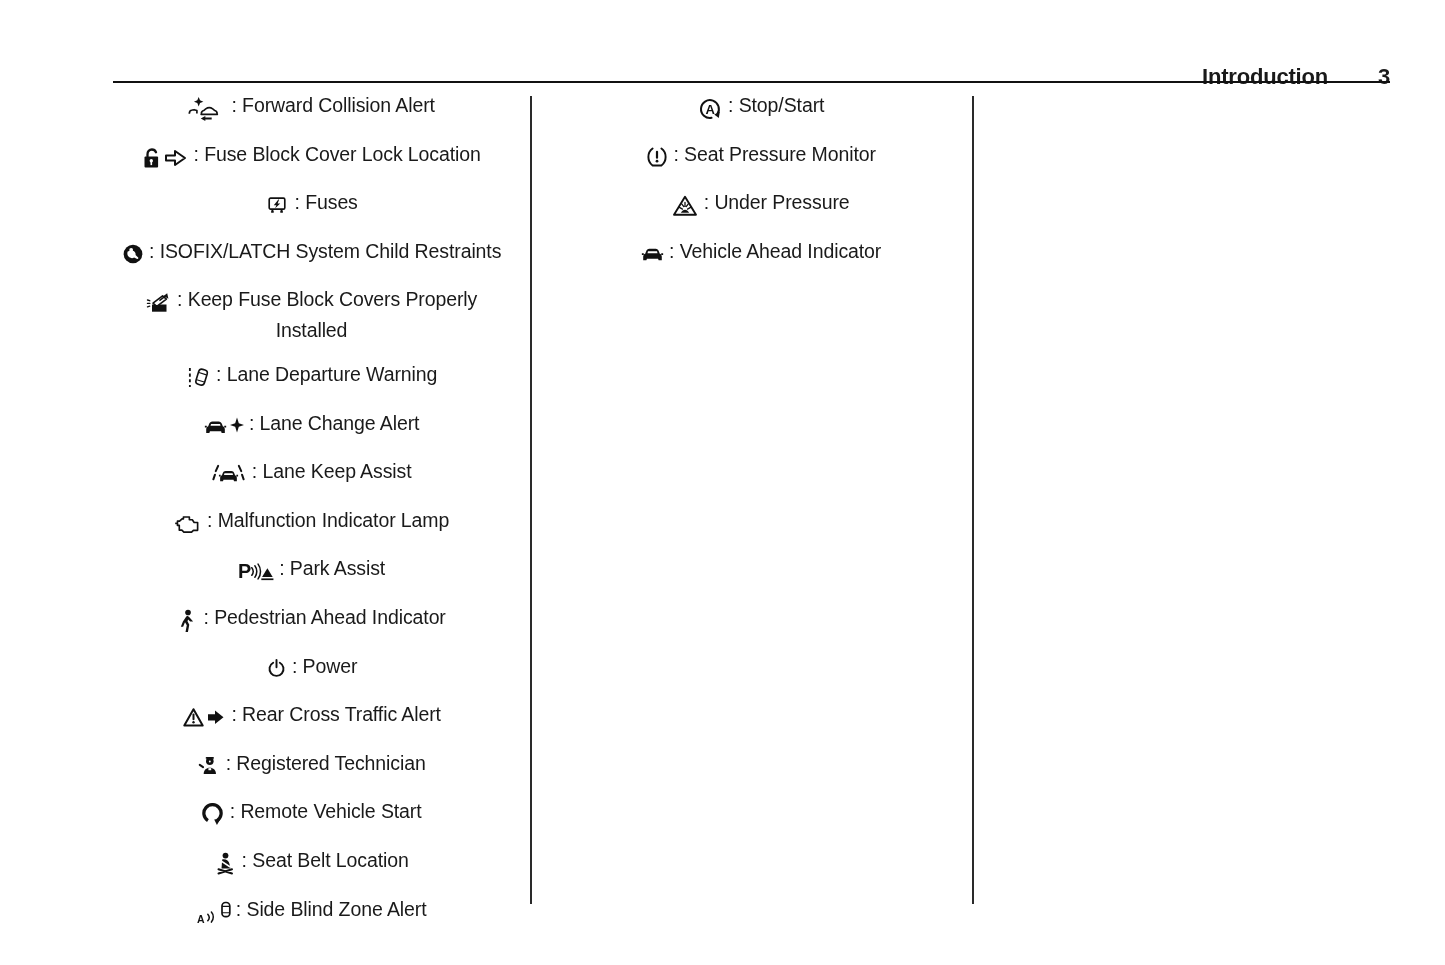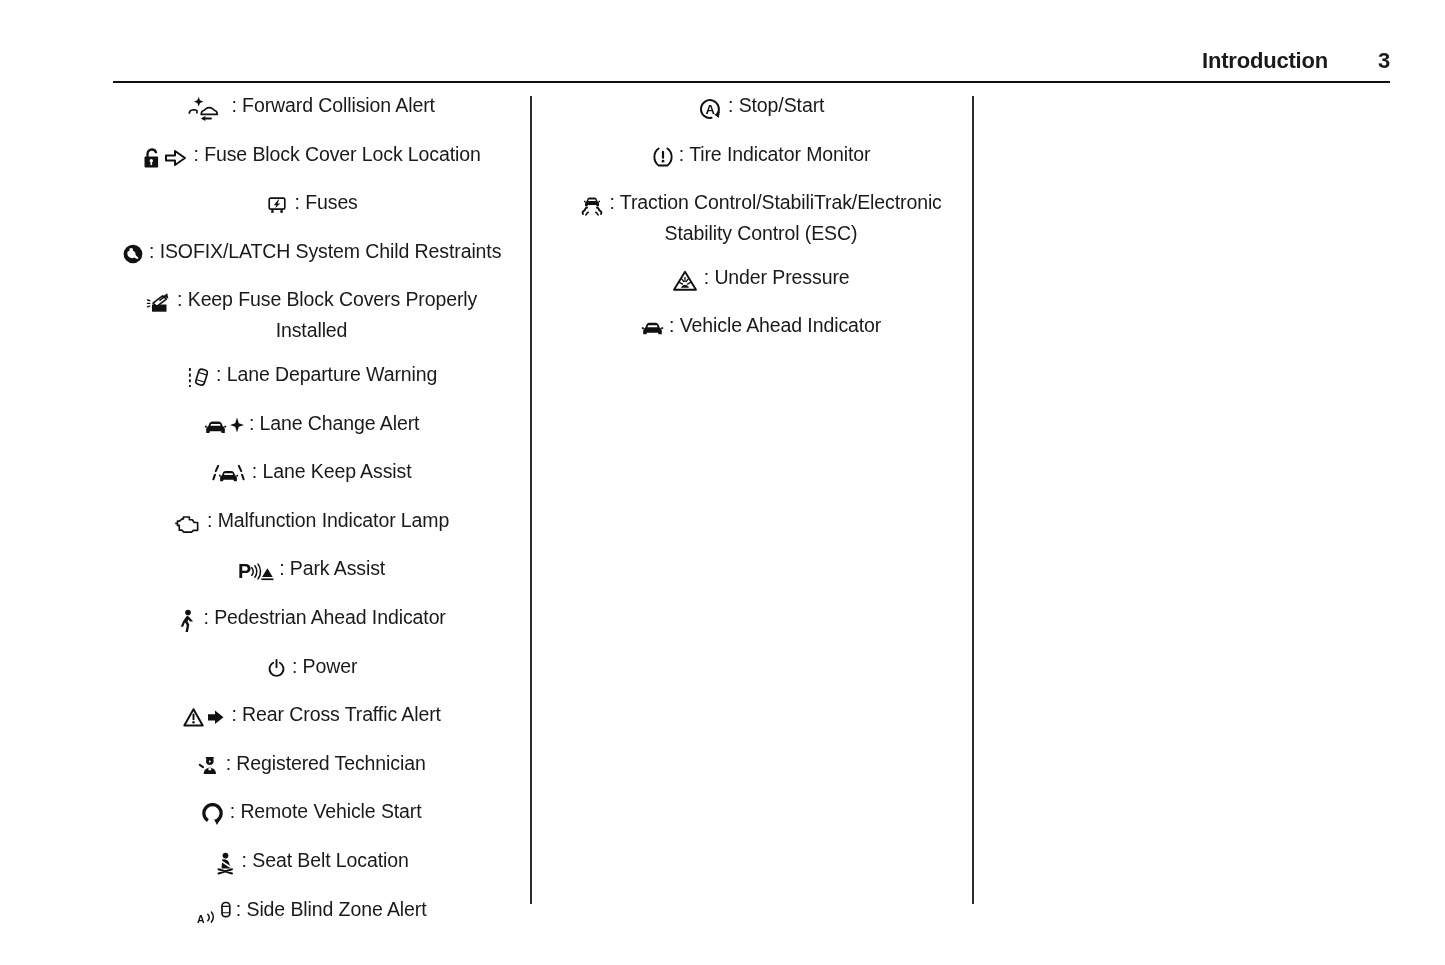--- a/index.html
+++ b/index.html
@@ -6,21 +6,21 @@
   html, body { width: 1445px; height: 965px; }
   body {
     background: #ffffff;
     color: #1a1a1a;
     font-family: "Liberation Sans", sans-serif;
     position: relative;
     overflow: hidden;
   }
   .page-header {
     position: absolute;
-    top: 48px; left: 113px; width: 1277px;
+    top: 64px; left: 113px; width: 1277px;
     display: flex; justify-content: flex-end; align-items: baseline;
     font-weight: 700; font-size: 22px; letter-spacing: -0.2px; text-align: right;
   }
   .page-header .title { }
   .page-header .pageno { margin-left: 50px; }
   .header-rule {
     position: absolute;
     left: 113px; top: 81px; width: 1277px; height: 2px;
     background: #111111;
   }
@@ -165,30 +165,21 @@
 <div class="legend-col col-2">
     <p class="entry"><span class="ic"><svg width="25" height="25" viewBox="0 0 26 26" xmlns="http://www.w3.org/2000/svg">
           <path d="M14.1 21.7A9.3 9.3 0 1 1 20.1 17.8" stroke="#111" stroke-width="2.1" fill="none" stroke-linecap="round"></path>
           <polygon points="22.7,15.3 21.6,21.8 16.9,18.3" fill="#111"></polygon>
           <text x="12.6" y="17.2" text-anchor="middle" font-size="13.5" font-weight="700" fill="#111">A</text>
         </svg></span><span class="sep"> : </span><span class="lbl">Stop/Start</span></p>
     <p class="entry"><span class="ic"><svg width="22" height="22" viewBox="0 0 24 24" xmlns="http://www.w3.org/2000/svg">
           <path d="M7.2 2.8C4.1 5 2.6 8.3 2.6 12c0 3.7 1.5 7 4.6 9.2h9.6c3.1-2.2 4.6-5.5 4.6-9.2 0-3.7-1.5-7-4.6-9.2" stroke="#111" stroke-width="2.1" fill="none" stroke-linecap="round"></path>
           <path d="M12 6.4v6.3" stroke="#111" stroke-width="2.4" stroke-linecap="round"></path>
           <circle cx="12" cy="16.6" r="1.5" fill="#111"></circle>
-        </svg></span><span class="sep"> : </span><span class="lbl">Tire Indicator Monitor</span></p>
-    <p class="entry"><span class="ic"><svg width="24" height="24" viewBox="0 0 24 24" xmlns="http://www.w3.org/2000/svg">
-          <g transform="translate(3.4 -.8) scale(.72)">
-            <path d="M5.3 8.8C5.9 7 7.1 6.1 8.7 6.1h6.6c1.6 0 2.8.9 3.4 2.7l.9 2.4c1.4.5 2.1 1.7 2.1 3.4V18h-3.3l-.6-1.6H6.2L5.6 18H2.3v-3.4c0-1.7.7-2.9 2.1-3.4l.9-2.4z" fill="#111"></path>
-            <path d="M.9 10.6h2v1.9h-2zM21.1 10.6h2v1.9h-2z" fill="#111"></path>
-            <path d="M6.8 10.7h10.4l-.5-2H7.3z" fill="#fff"></path>
-          </g>
-          <path d="M7 13.5c-2.6.9-1.3 2.4-3.1 3.4-1.2.7-1.7 1.7-.9 3M17 13.5c2.6.9 1.3 2.4 3.1 3.4 1.2.7 1.7 1.7.9 3" stroke="#111" stroke-width="1.9" fill="none" stroke-linecap="round"></path>
-          <path d="M8.2 18.2c-2 .7-1 1.9-2.4 2.7M15.8 18.2c2 .7 1 1.9 2.4 2.7" stroke="#111" stroke-width="1.6" fill="none" stroke-linecap="round"></path>
-        </svg></span><span class="sep"> : </span><span class="lbl">Traction Control/StabiliTrak/Electronic Stability Control (ESC)</span></p>
+        </svg></span><span class="sep"> : </span><span class="lbl">Seat Pressure Monitor</span></p>
     <p class="entry"><span class="ic"><svg width="26" height="24" viewBox="0 0 26 24" xmlns="http://www.w3.org/2000/svg">
           <path d="M13 2.8L24 20.8H2z" stroke="#111" stroke-width="1.9" fill="none" stroke-linejoin="round"></path>
           <path d="M13 8.3v4M9.7 9.9l2.1 2.7M16.3 9.9l-2.1 2.7M7.4 13.4l3.1 1.7M18.6 13.4l-3.1 1.7" stroke="#111" stroke-width="1.3" stroke-linecap="round"></path>
           <path d="M8.8 18.8c1.3-2.1 2.7-3.1 4.2-3.1s2.9 1 4.2 3.1z" fill="#111"></path>
         </svg></span><span class="sep"> : </span><span class="lbl">Under Pressure</span></p>
     <p class="entry"><span class="ic"><svg width="23" height="23" viewBox="0 0 24 24" xmlns="http://www.w3.org/2000/svg">
           <path d="M5.3 8.8C5.9 7 7.1 6.1 8.7 6.1h6.6c1.6 0 2.8.9 3.4 2.7l.9 2.4c1.4.5 2.1 1.7 2.1 3.4V18h-3.3l-.6-1.6H6.2L5.6 18H2.3v-3.4c0-1.7.7-2.9 2.1-3.4l.9-2.4z" fill="#111"></path>
           <path d="M.9 10.6h2v1.9h-2zM21.1 10.6h2v1.9h-2z" fill="#111"></path>
           <path d="M6.8 10.7h10.4l-.5-2H7.3z" fill="#fff"></path>
         </svg></span><span class="sep"> : </span><span class="lbl">Vehicle Ahead Indicator</span></p>

